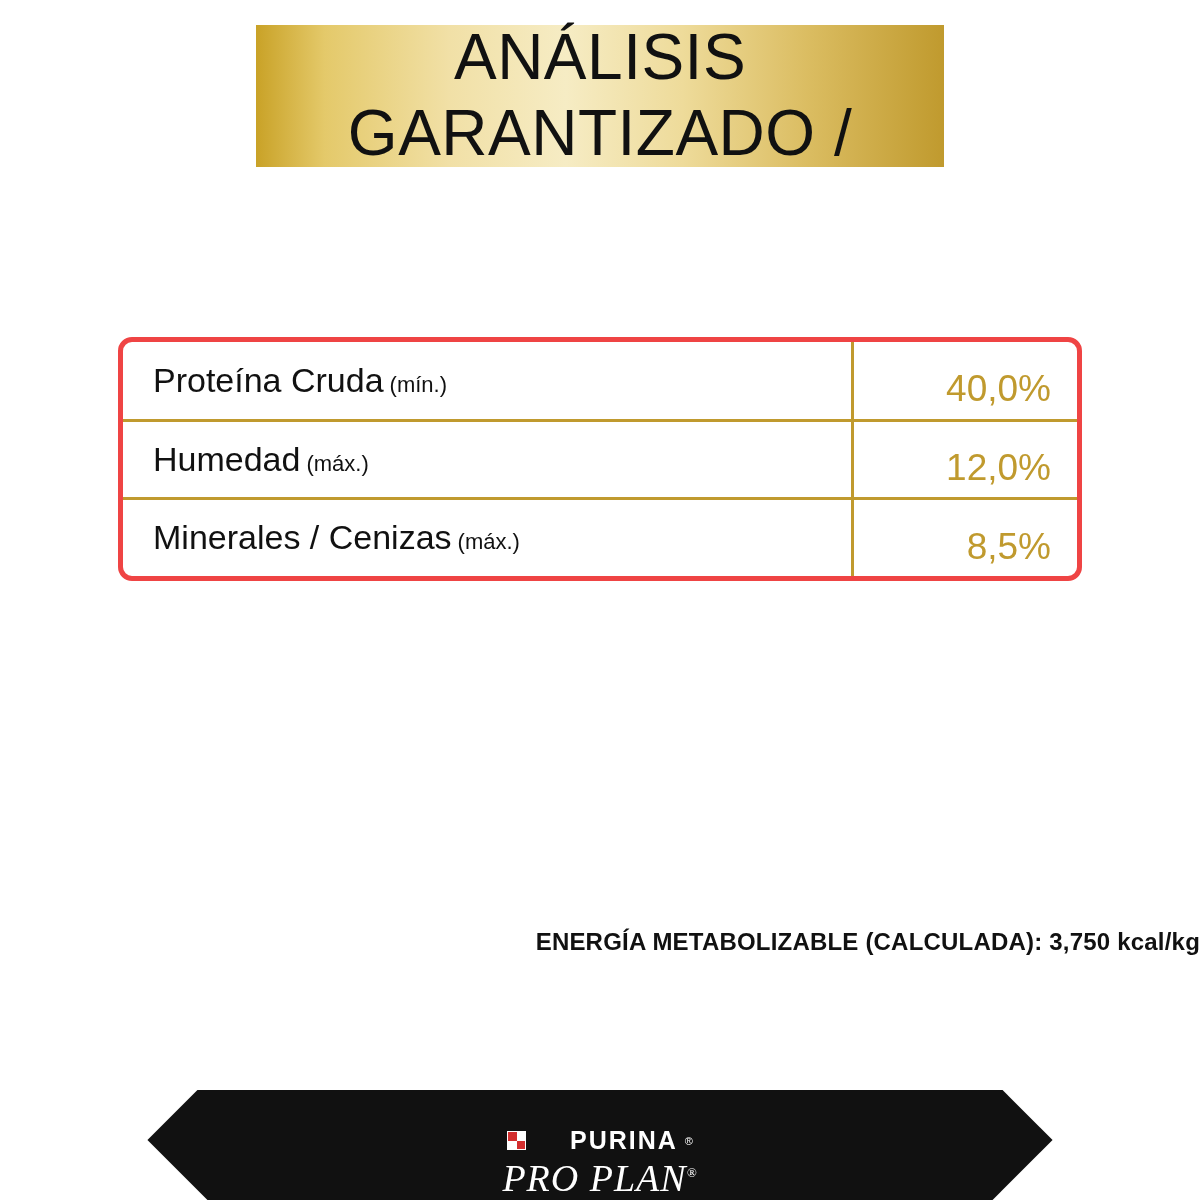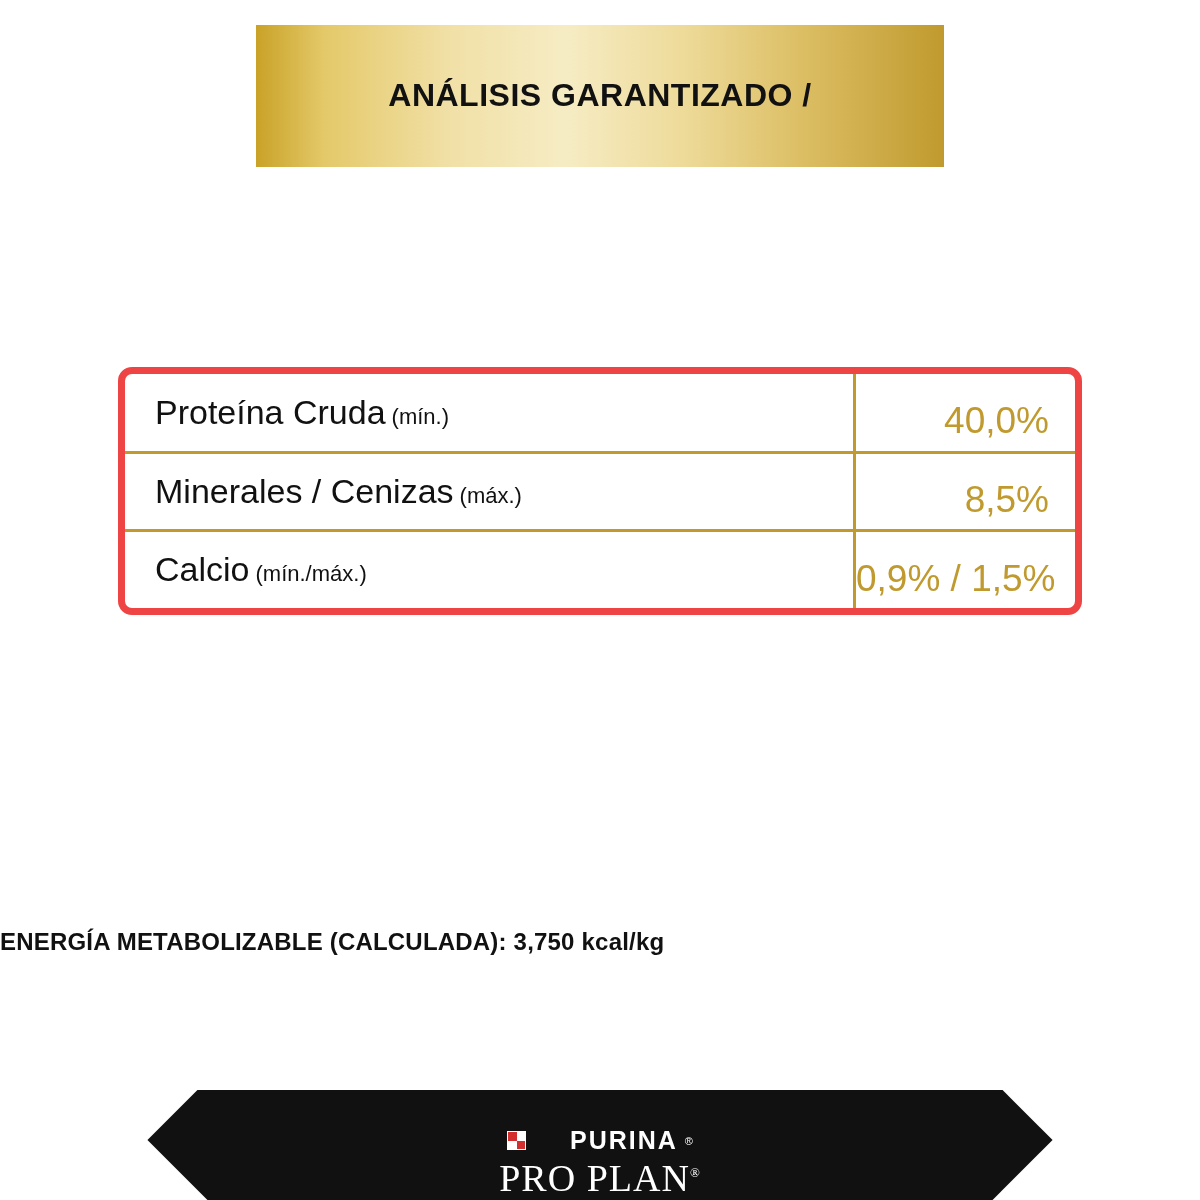--- a/index.html
+++ b/index.html
@@ -29,40 +29,39 @@
         #f6ecc4 45%,
         #eedb9a 62%,
         #dbbd62 80%,
         #c09a2e 100%);
     display: flex;
     align-items: center;
     justify-content: center;
     text-align: center;
   }
   .header-title {
-    font-size: 32px;
-    font-weight: bold;
+    font-size: 64px;
+    font-weight: normal;
     color: #111111;
     line-height: 1.18;
     letter-spacing: 0.5px;
     padding: 0 20px;
     font-family: "Liberation Sans", sans-serif;
   }
 
   
   .table-wrap {
     position: absolute;
     left: 118px;
     top: 337px;
     width: 964px;
-    border: 7px solid #ef4444;
+    border: 5px solid #ef4444;
     border-radius: 14px;
     box-sizing: border-box;
     overflow: hidden;
-    margin-top: 30px;
   }
   .nutrition-table {
     width: 100%;
     border-collapse: collapse;
     table-layout: fixed;
   }
   .nutrition-table tr {
     height: 78px;
   }
   .nutrition-table tr + tr td {
@@ -96,21 +95,21 @@
   .row-long .nutrient-name { font-size: 32px; }
   .row-long .nutrient-qual { font-size: 21px; }
   .row-long .value-cell { font-size: 35px; }
 
   
   .energy-line {
     position: absolute;
     left: 0;
     top: 928px;
     width: 1200px;
-    text-align: left;
+    text-align: right;
     font-size: 24px;
     font-weight: bold;
     color: #111111;
     letter-spacing: 0.2px;
   }
 
   
   .footer {
     position: absolute;
     left: 0;
@@ -166,20 +165,21 @@
     color: #ffffff;
     font-size: 11px;
     vertical-align: super;
   }
   .proplan-word {
     color: #ffffff;
     font-size: 38px;
     letter-spacing: 1px;
     font-family: "Liberation Serif", serif;
     margin-top: 1px;
+    font-style: italic;
   }
   .proplan-reg {
     font-size: 13px;
     vertical-align: super;
   }
 </style>
 </head>
 <body>
 
 <div class="header-banner">
@@ -192,29 +192,29 @@
   <table class="nutrition-table">
     <tbody>
       <tr>
         <td class="label-cell">
           <span class="nutrient-name">Proteína Cruda</span><span class="nutrient-qual">(mín.)</span>
         </td>
         <td class="value-cell">40,0%</td>
       </tr>
       <tr>
         <td class="label-cell">
+          <span class="nutrient-name">Humedad</span><span class="nutrient-qual">(máx.)</span>
+        </td>
+        <td class="value-cell">12,0%</td>
+      </tr>
+      <tr>
+        <td class="label-cell">
           <span class="nutrient-name">Minerales / Cenizas</span><span class="nutrient-qual">(máx.)</span>
         </td>
         <td class="value-cell">8,5%</td>
-      </tr>
-      <tr>
-        <td class="label-cell">
-          <span class="nutrient-name">Calcio</span><span class="nutrient-qual">(mín./máx.)</span>
-        </td>
-        <td class="value-cell">0,9% / 1,5%</td>
       </tr>
     </tbody>
   </table>
 </div>
 
 <div class="energy-line">ENERGÍA METABOLIZABLE (CALCULADA): 3,750 kcal/kg</div>
 
 <div class="footer">
   <div class="footer-chevron"></div>
   <div class="footer-content">

